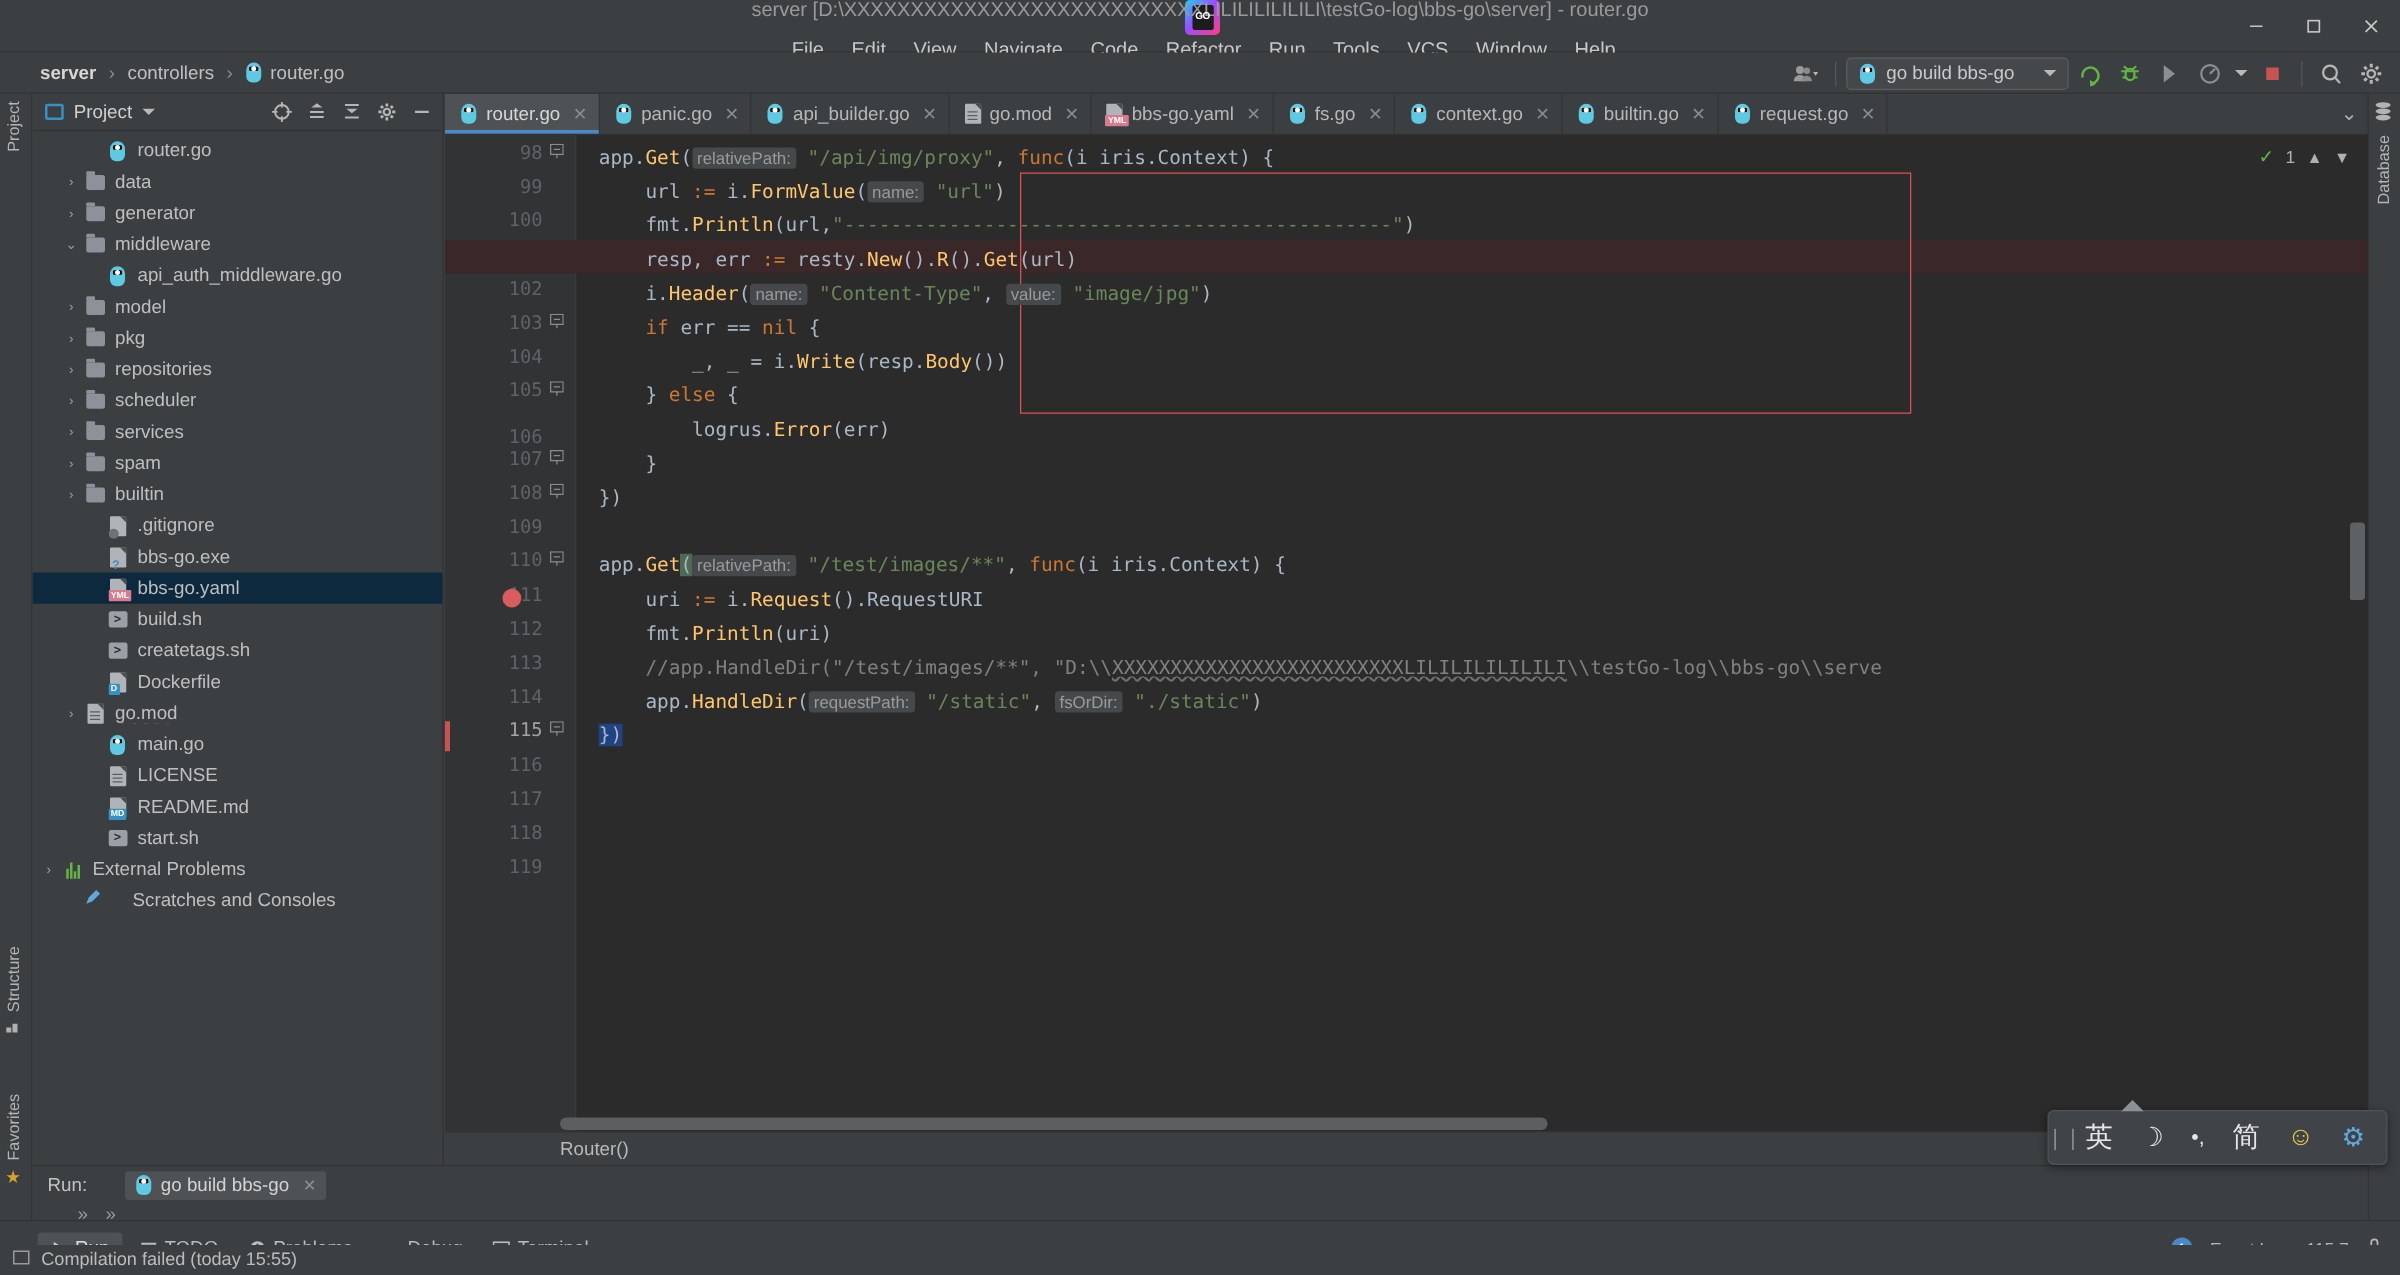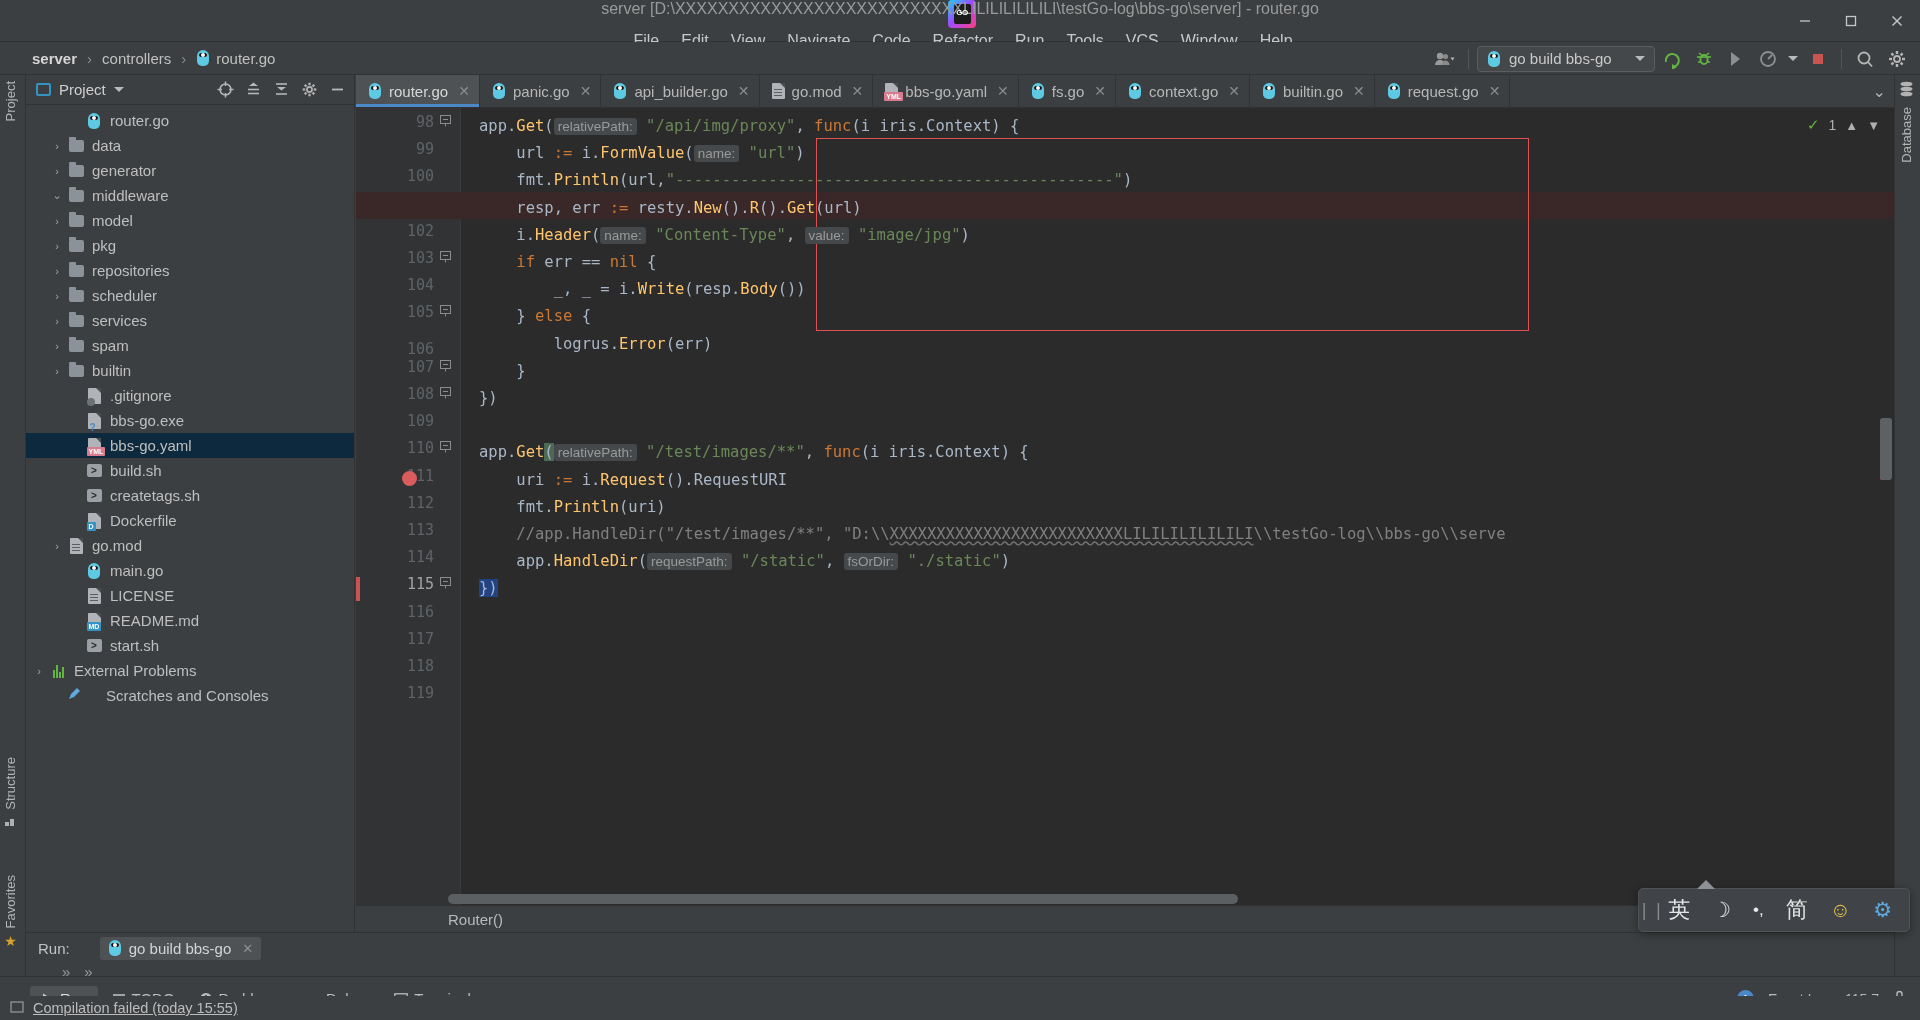--- a/index.html
+++ b/index.html
@@ -240,21 +240,21 @@
   }
   .sb-tab.active { background: #4e5254; color: #e0e0e0; }
   .sb-right { margin-left: auto; display: flex; align-items: center; gap: 14px; padding-right: 14px; font-size: 14px; color: #b7b7b7; }
   .evt-badge {
     width: 17px; height: 17px; border-radius: 50%; background: #4a88c7; color: #fff;
     font-size: 11px; display: flex; align-items: center; justify-content: center;
   }
   .status-msg {
     position: absolute; left: 0; bottom: 0; width: 1920px; height: 24px;
     display: flex; align-items: center; gap: 9px; padding-left: 10px;
-    font-size: 14.5px; color: #bcbcbc; background: #3c3f41; text-decoration: underline;
+    font-size: 14.5px; color: #bcbcbc; background: #3c3f41;
   }
 
   
   .ime {
     position: absolute; right: 10px; bottom: 88px; height: 44px;
     background: #404448; border: 1px solid #4f5356; border-radius: 5px;
     display: flex; align-items: center; gap: 0px; padding: 0 6px;
     box-shadow: 0 2px 8px rgba(0,0,0,.4);
   }
   .ime-item { padding: 0 11px; font-size: 19px; color: #e6e6e6; display: flex; align-items: center; height: 42px; }
@@ -502,20 +502,27 @@
             <span class="folder"></span>
           </span>
           <span class="tlabel">generator</span>
         </div>
         <div class="trow" style="padding-left: 22px;">
           <span class="arrow">⌄</span>
           <span class="ficon">
             <span class="folder"></span>
           </span>
           <span class="tlabel">middleware</span>
+        </div>
+        <div class="trow" style="padding-left: 40px;">
+          <span class="arrow"></span>
+          <span class="ficon">
+            <span class="gopher"></span>
+          </span>
+          <span class="tlabel">api_auth_middleware.go</span>
         </div>
         <div class="trow" style="padding-left: 22px;">
           <span class="arrow">›</span>
           <span class="ficon">
             <span class="folder"></span>
           </span>
           <span class="tlabel">model</span>
         </div>
         <div class="trow" style="padding-left: 22px;">
           <span class="arrow">›</span>

